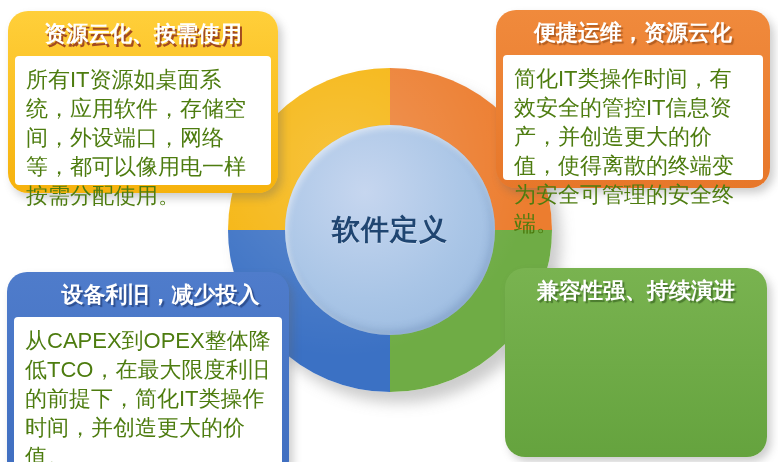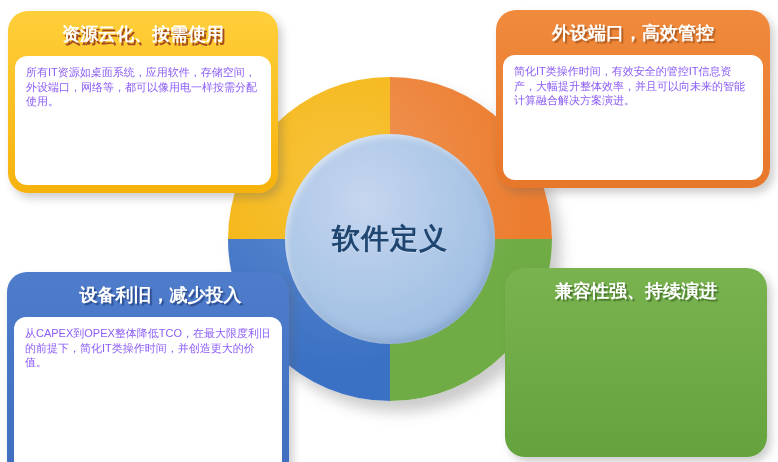--- a/index.html
+++ b/index.html
@@ -5,21 +5,21 @@
   html,body{margin:0;padding:0;}
   body{
     width:778px;height:462px;position:relative;overflow:hidden;
     background:#ffffff;
     font-family:"Liberation Sans", sans-serif;
   }
   .stage{position:absolute;inset:0;}
 
   
   .ring{
-    position:absolute;left:228px;top:77px;width:324px;height:324px;
+    position:absolute;left:228px;top:68px;width:324px;height:324px;
     border-radius:50%;
     background:conic-gradient(from 0deg,
       #EC7D2F 0 25%,
       #6FAC45 25% 50%,
       #3B71C4 50% 75%,
       #F5B40C 75% 100%);
     box-shadow:9px 11px 14px rgba(110,110,110,0.35);
   }
   .ring::after{
     content:"";position:absolute;inset:0;border-radius:50%;
@@ -37,27 +37,27 @@
     letter-spacing:1px;text-shadow:0 1px 1px rgba(255,255,255,0.35);
   }
 
   
   .card{
     position:absolute;border-radius:20px;
     box-shadow:4px 5px 9px rgba(100,100,100,0.32);
   }
   .card .header{
     height:45px;display:flex;align-items:center;justify-content:center;
-    font-size:18px;font-weight:bold;color:#ffffff;white-space:nowrap;
+    font-size:22px;font-weight:bold;color:#ffffff;white-space:nowrap;
   }
   .card .body{
     position:absolute;left:7px;right:7px;top:45px;bottom:8px;
-    background:#ffffff;border-radius:12px;
+    background:#ffffff;border-radius:4px;
     padding:9px 11px;box-sizing:border-box;
-    font-size:11px;line-height:1.32;color:#8b5cf6;
+    font-size:22px;line-height:1.32;color:#4d7c0f;
     font-weight:500;text-align:left;
   }
 
   .card-tl{left:8px;top:11px;width:270px;height:182px;
     background:linear-gradient(180deg,#FFCF3A,#F6B20D);}
   .card-tl .header{color:#fff;text-shadow:2px 3px 0 #A24B20;}
 
   .card-tr{left:496px;top:10px;width:274px;height:178px;
     background:linear-gradient(180deg,#F08A3C,#E7772A);}
   .card-tr .header{text-shadow:2px 2px 1px rgba(130,60,15,0.55);}
@@ -82,22 +82,22 @@
       </div>
     </div>
   </div>
 
   <div class="card card-tl">
     <div class="header">资源云化、按需使用</div>
     <div class="body">所有IT资源如桌面系统，应用软件，存储空间，外设端口，网络等，都可以像用电一样按需分配使用。</div>
   </div>
 
   <div class="card card-tr">
-    <div class="header">外设端口，高效管控</div>
-    <div class="body">简化IT类操作时间，有效安全的管控IT信息资产，大幅提升整体效率，并且可以向未来的智能计算融合解决方案演进。</div>
+    <div class="header">便捷运维，资源云化</div>
+    <div class="body">简化IT类操作时间，有效安全的管控IT信息资产，并创造更大的价值，使得离散的终端变为安全可管理的安全终端。</div>
   </div>
 
   <div class="card card-bl">
     <div class="header">设备利旧，减少投入</div>
     <div class="body">从CAPEX到OPEX整体降低TCO，在最大限度利旧的前提下，简化IT类操作时间，并创造更大的价值。</div>
   </div>
 
   <div class="card card-br">
     <div class="header">兼容性强、持续演进</div>
   </div>

